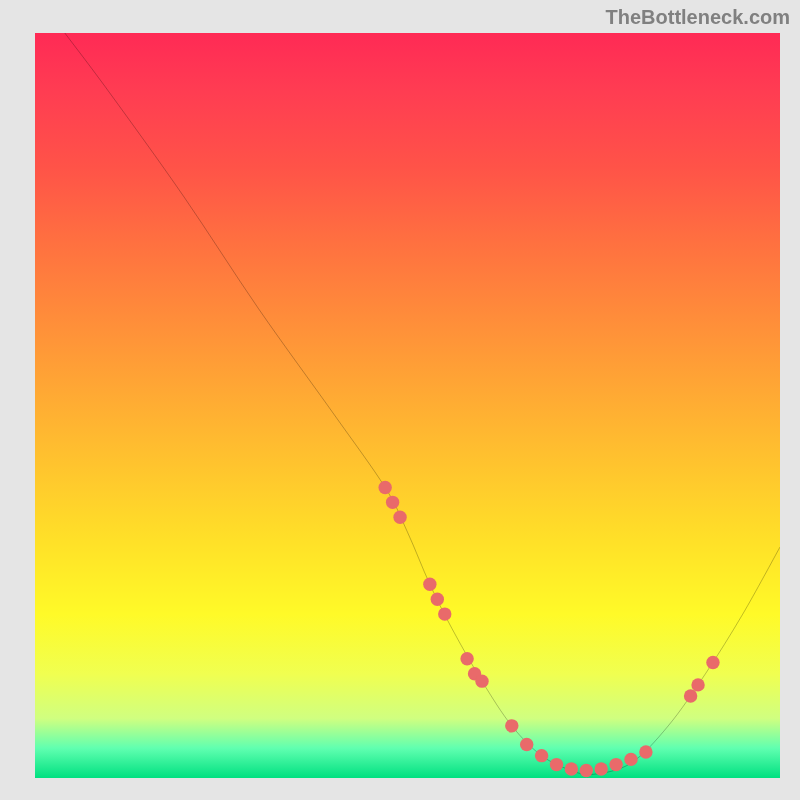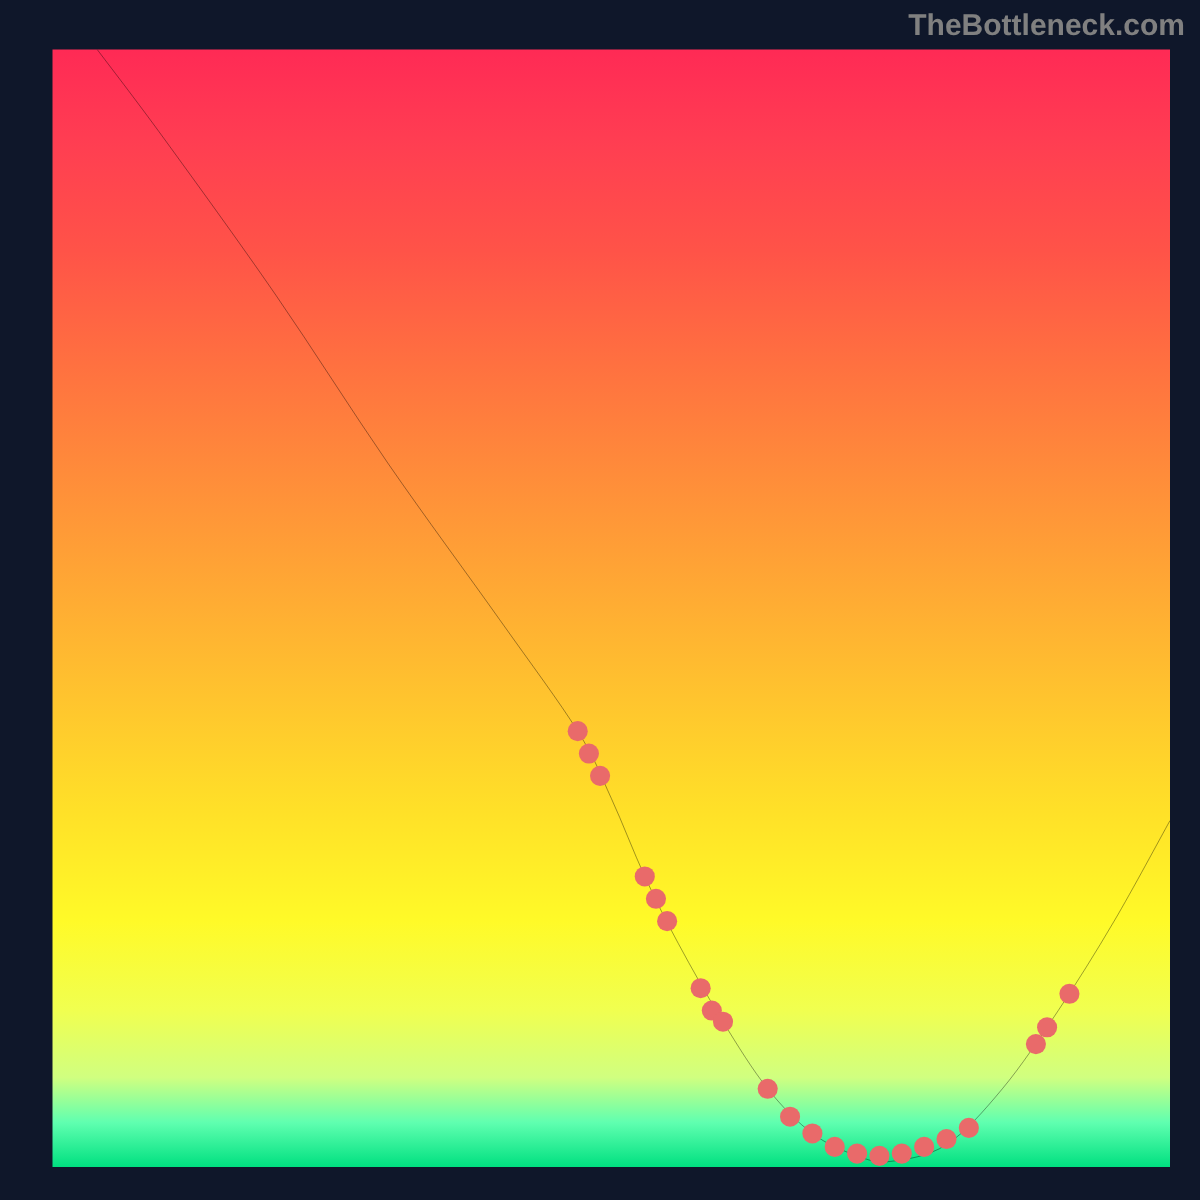--- a/index.html
+++ b/index.html
@@ -8,21 +8,21 @@
     background: #000;
     width: 800px;
     height: 800px;
     overflow: hidden;
     font-family: Arial, sans-serif;
   }
   .container {
     width: 800px;
     height: 800px;
     position: relative;
-    background: #0f172a;
+    background: #e5e5e5;
   }
   .watermark {
     position: absolute;
     top: 6px;
     right: 10px;
     color: #808080;
     font-size: 20px;
     font-weight: bold;
     z-index: 10;
   }

